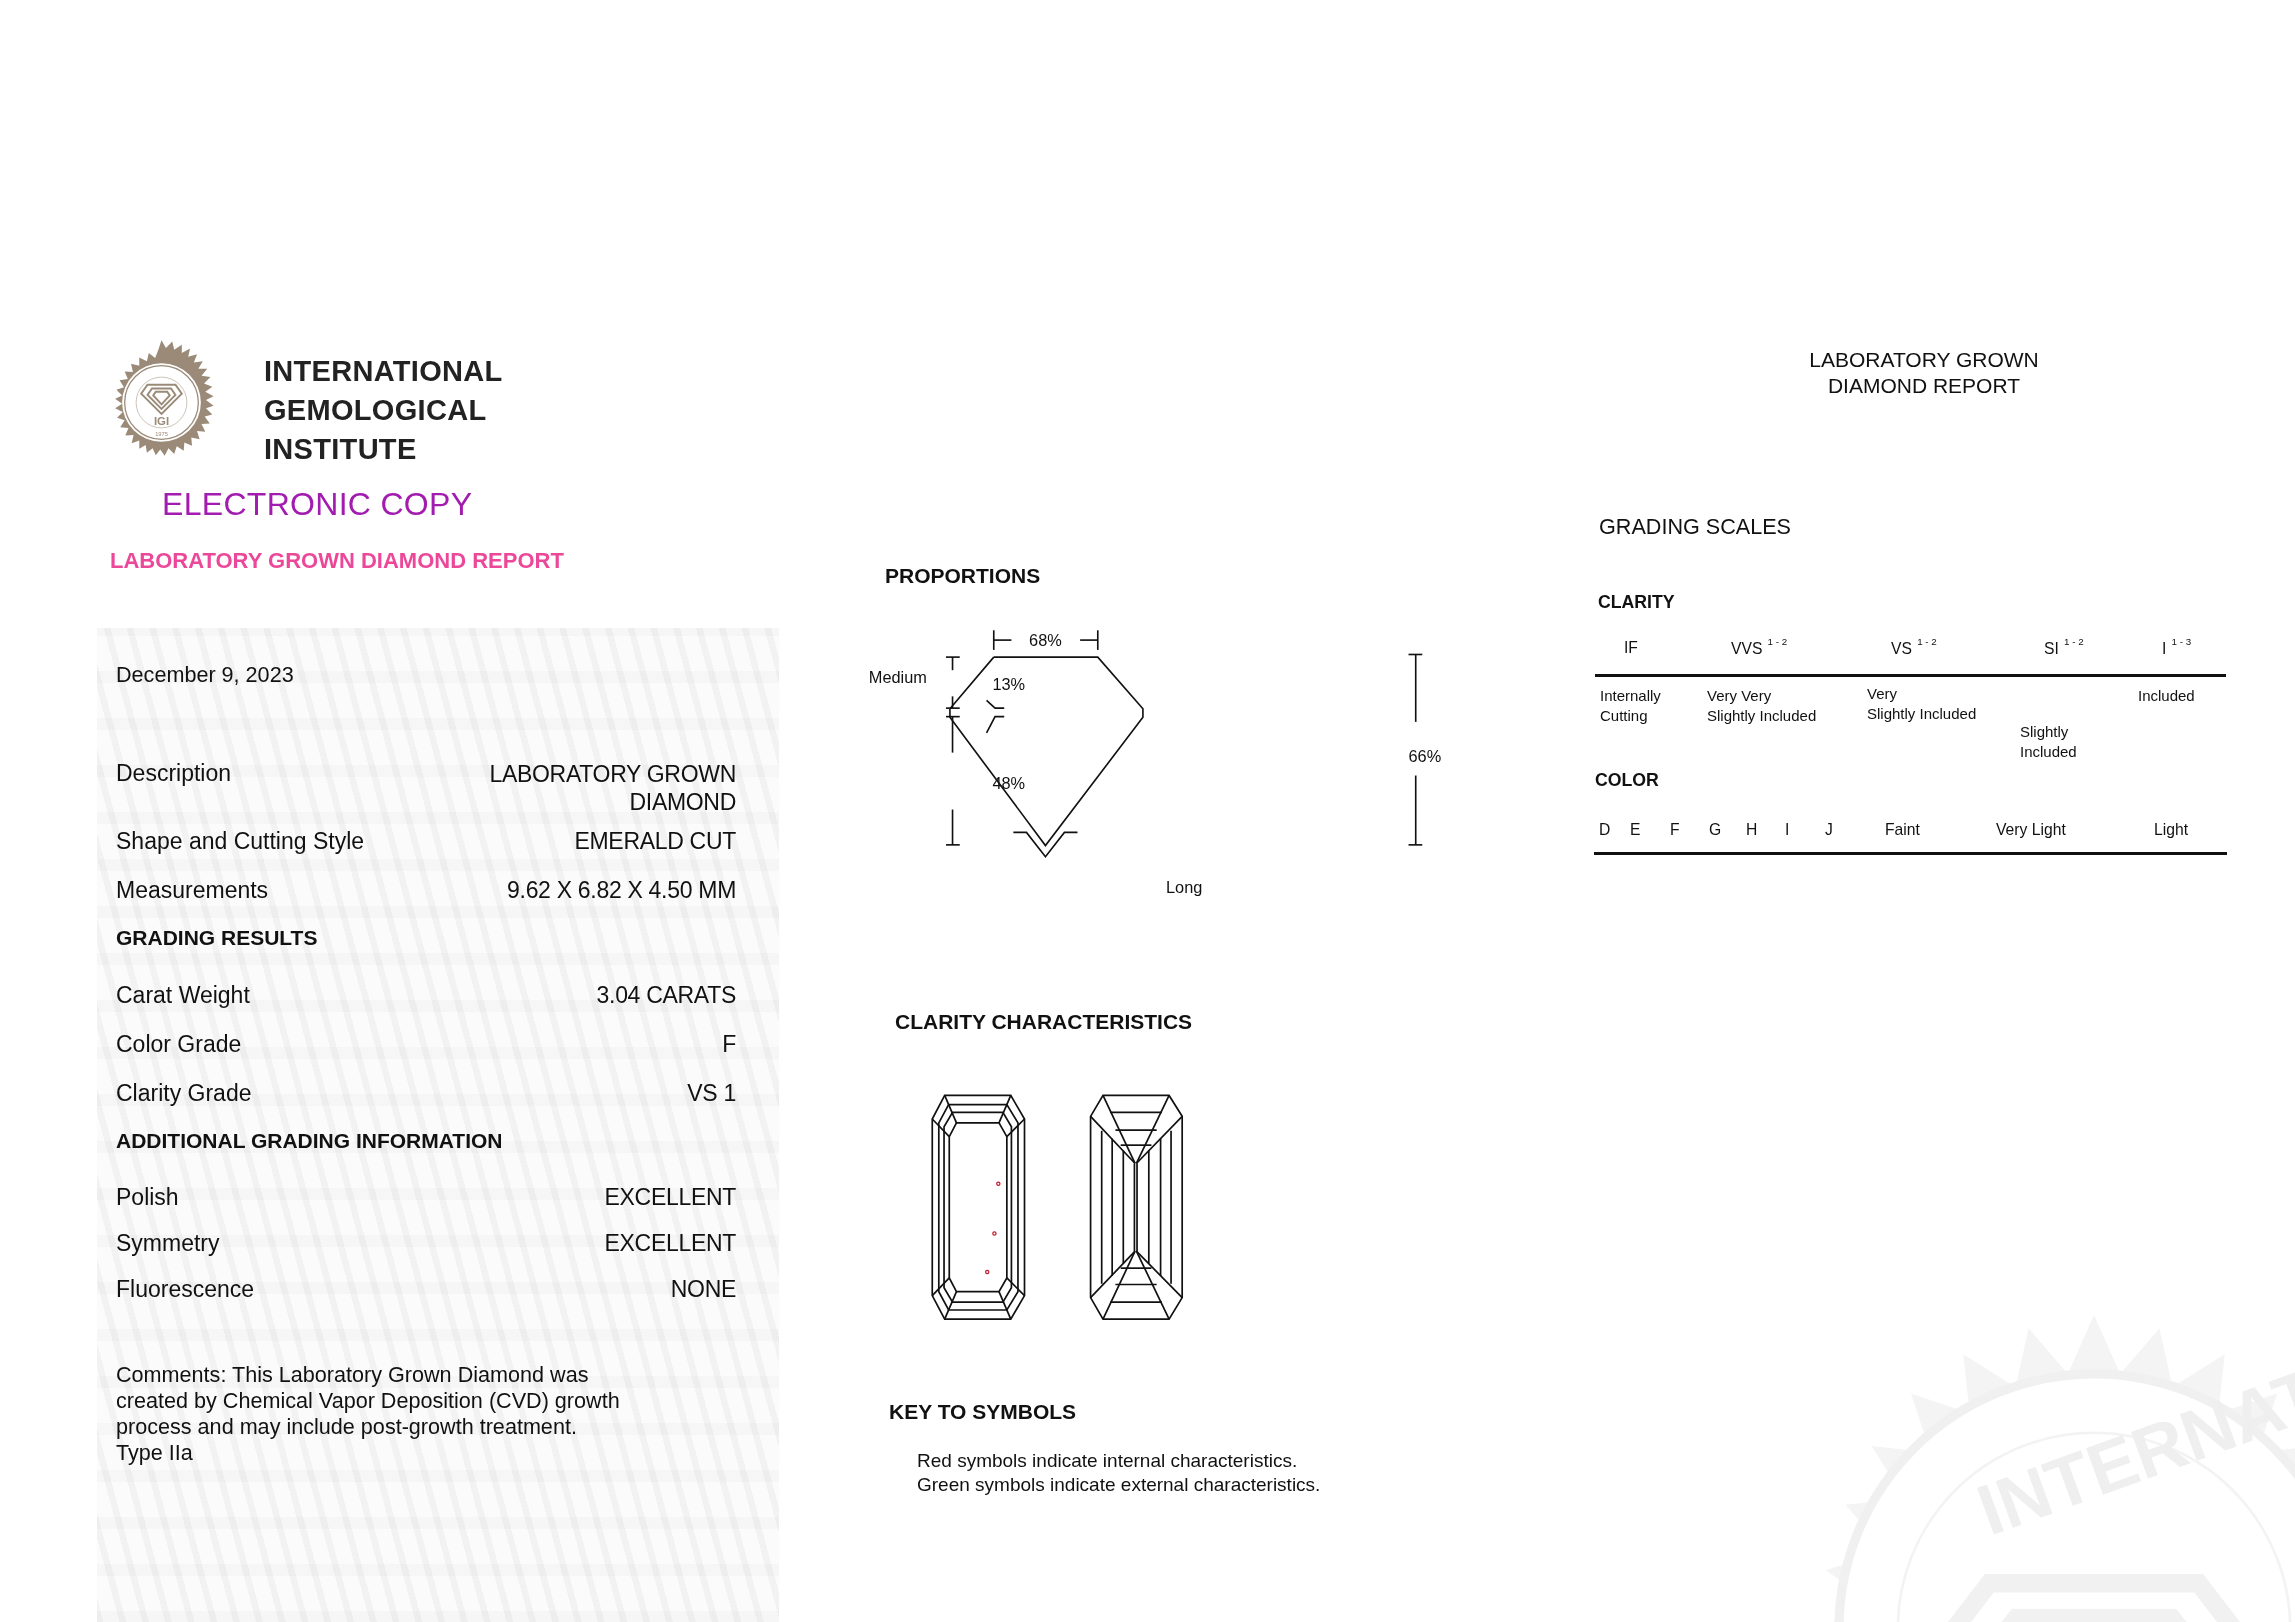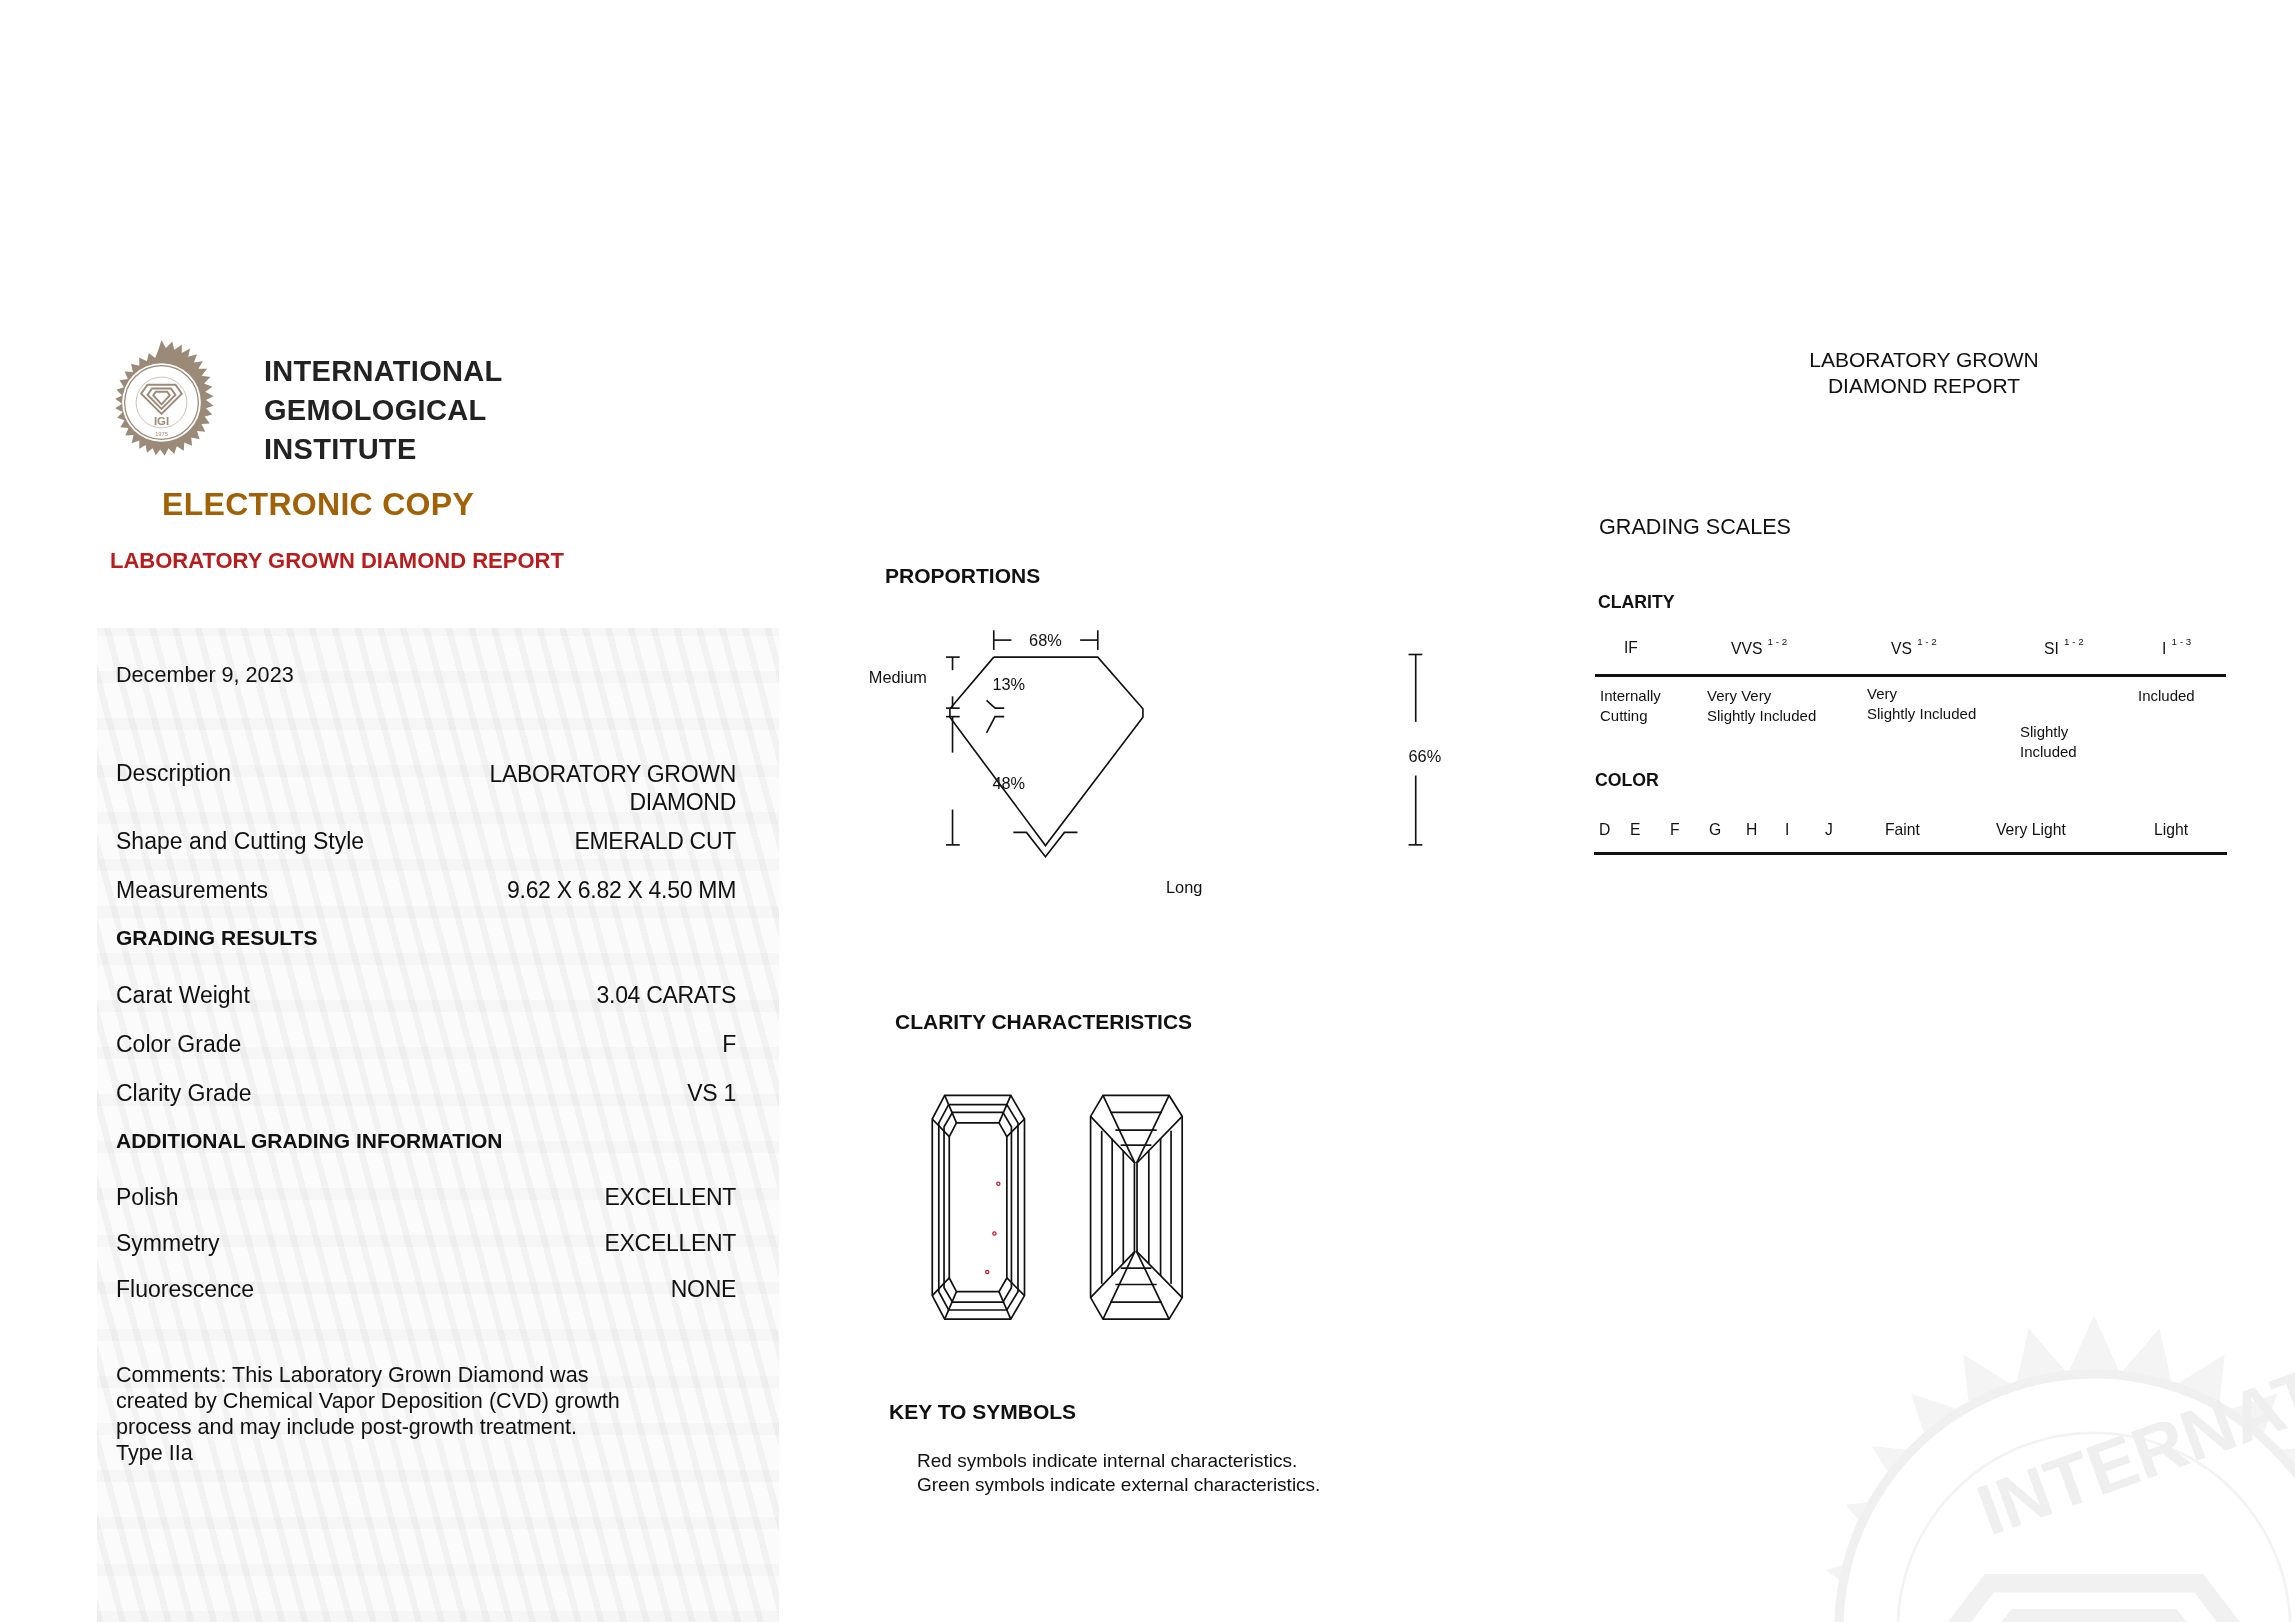--- a/index.html
+++ b/index.html
@@ -13,22 +13,22 @@
     position: absolute; left: 97px; top: 628px; width: 682px; height: 995px;
     background-color: #fbfbfb;
     background-image:
       repeating-linear-gradient(75deg, rgba(0,0,0,0.035) 0 6.5px, transparent 6.5px 22px),
       repeating-linear-gradient(0deg, rgba(0,0,0,0.02) 0 11.8px, transparent 11.8px 47px);
   }
   .seal-wm { position: absolute; left: 1767px; top: 1302px; width: 654px; height: 654px; }
   .logo { position: absolute; left: 98px; top: 339px; width: 127px; height: 127px; }
   .inst-name { position: absolute; left: 264px; top: 352px; font-weight: bold; font-size: 29px; line-height: 39px; color: #222; letter-spacing: 0.3px; }
   .inst-name div { white-space: nowrap; }
-  .e-copy { position: absolute; left: 162px; top: 486px; font-size: 32px; font-weight: bold; color: #a16207; letter-spacing: 0.3px; }
-  .report-title { position: absolute; left: 110px; top: 548px; font-size: 22px; font-weight: bold; color: #b91c1c; }
+  .e-copy { position: absolute; left: 162px; top: 486px; font-size: 32px; font-weight: normal; color: #a21caf; letter-spacing: 0.3px; }
+  .report-title { position: absolute; left: 110px; top: 548px; font-size: 22px; font-weight: bold; color: #ec4899; }
   .date { position: absolute; left: 116px; top: 662px; font-size: 21.6px; }
   .row { position: absolute; left: 116px; width: 620px; height: 29px; font-size: 23px; }
   .row .lbl { position: absolute; left: 0; top: 0; }
   .row .val { position: absolute; right: 0; top: 0; text-align: right; letter-spacing: -0.3px; }
   .sec-head { position: absolute; left: 116px; font-size: 21px; font-weight: bold; }
   .comments { position: absolute; left: 116px; top: 1362px; width: 622px; font-size: 21.6px; line-height: 26px; }
   .h-mid { position: absolute; font-size: 21px; font-weight: bold; }
   .key-text { position: absolute; left: 917px; top: 1449px; font-size: 19px; line-height: 23.6px; }
   .r-title { position: absolute; left: 1793px; top: 347px; width: 262px; text-align: center; font-size: 21px; line-height: 25.5px; }
   .gs-head { position: absolute; left: 1599px; top: 514px; font-size: 21.6px; font-weight: normal; }

